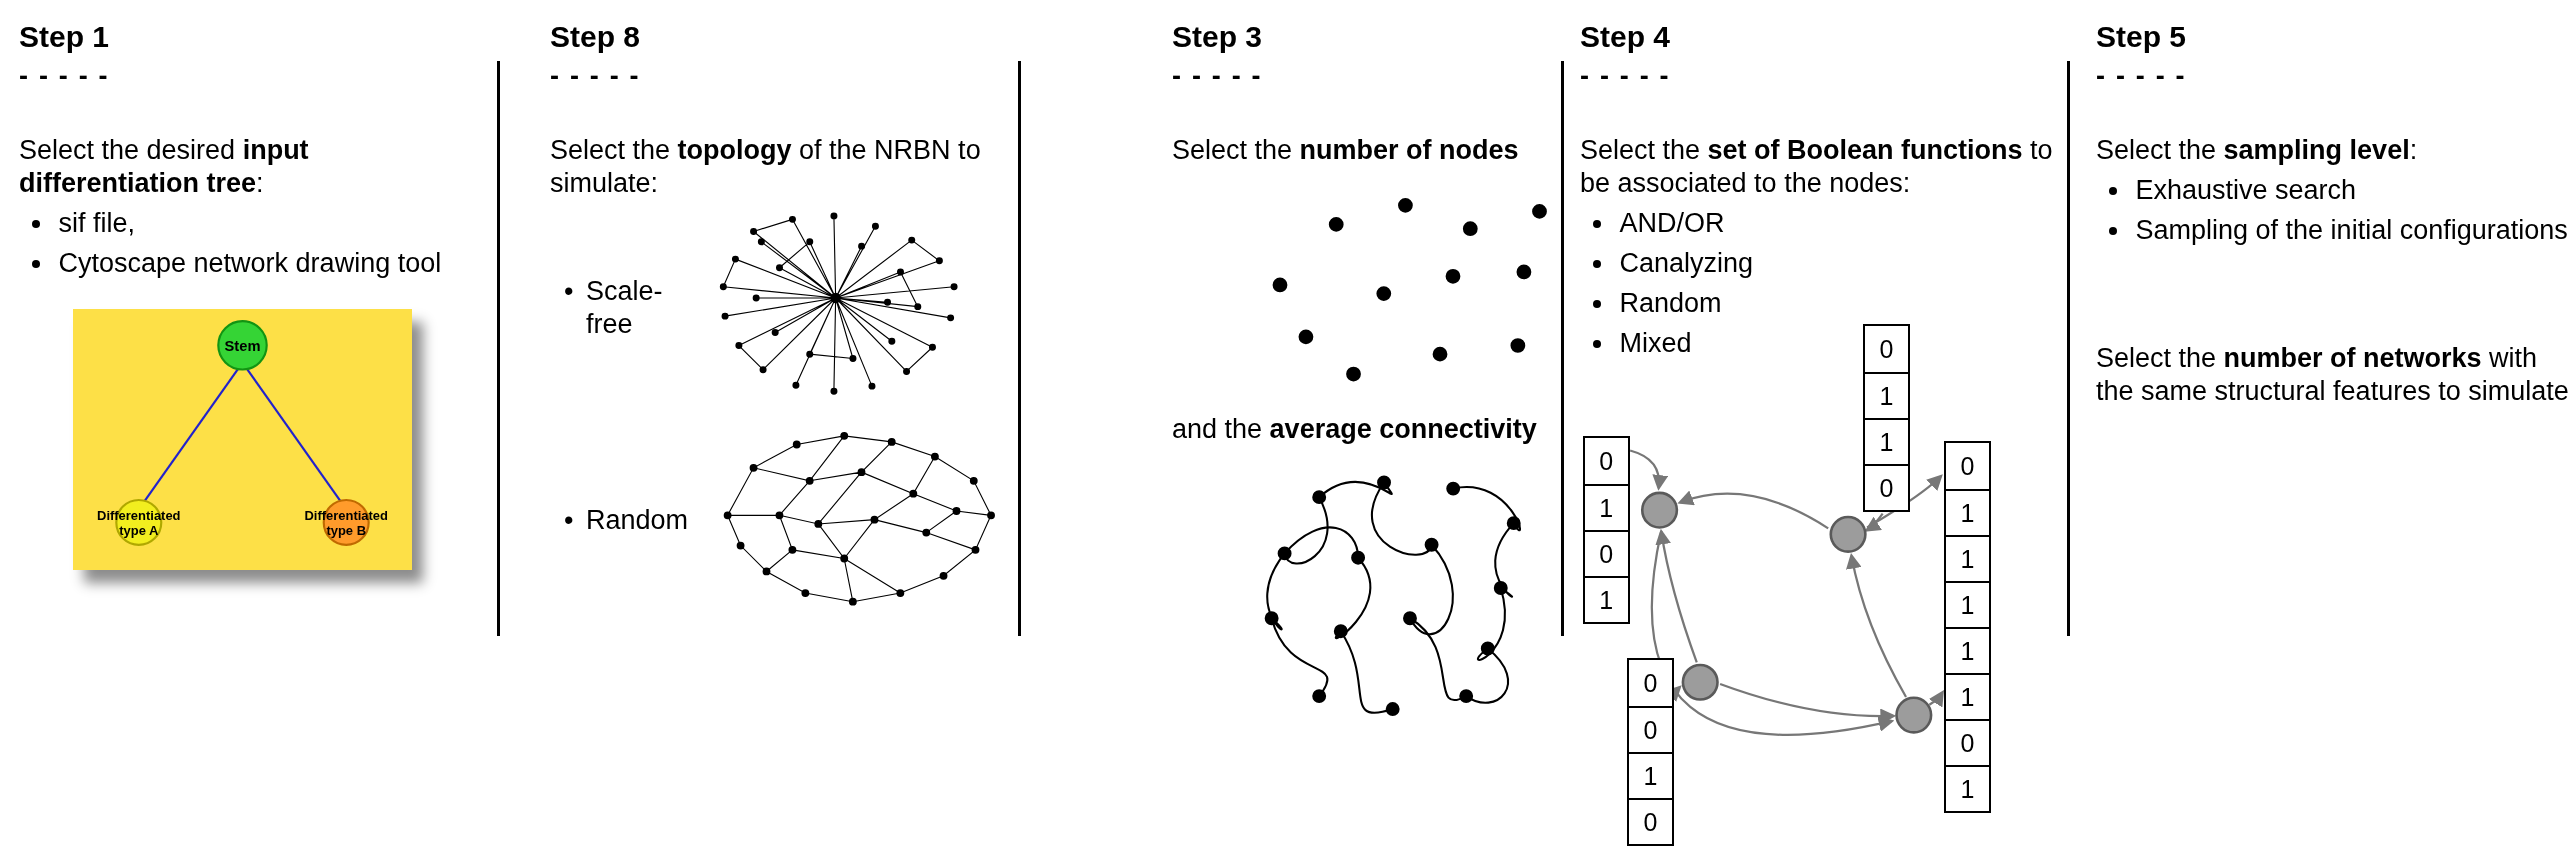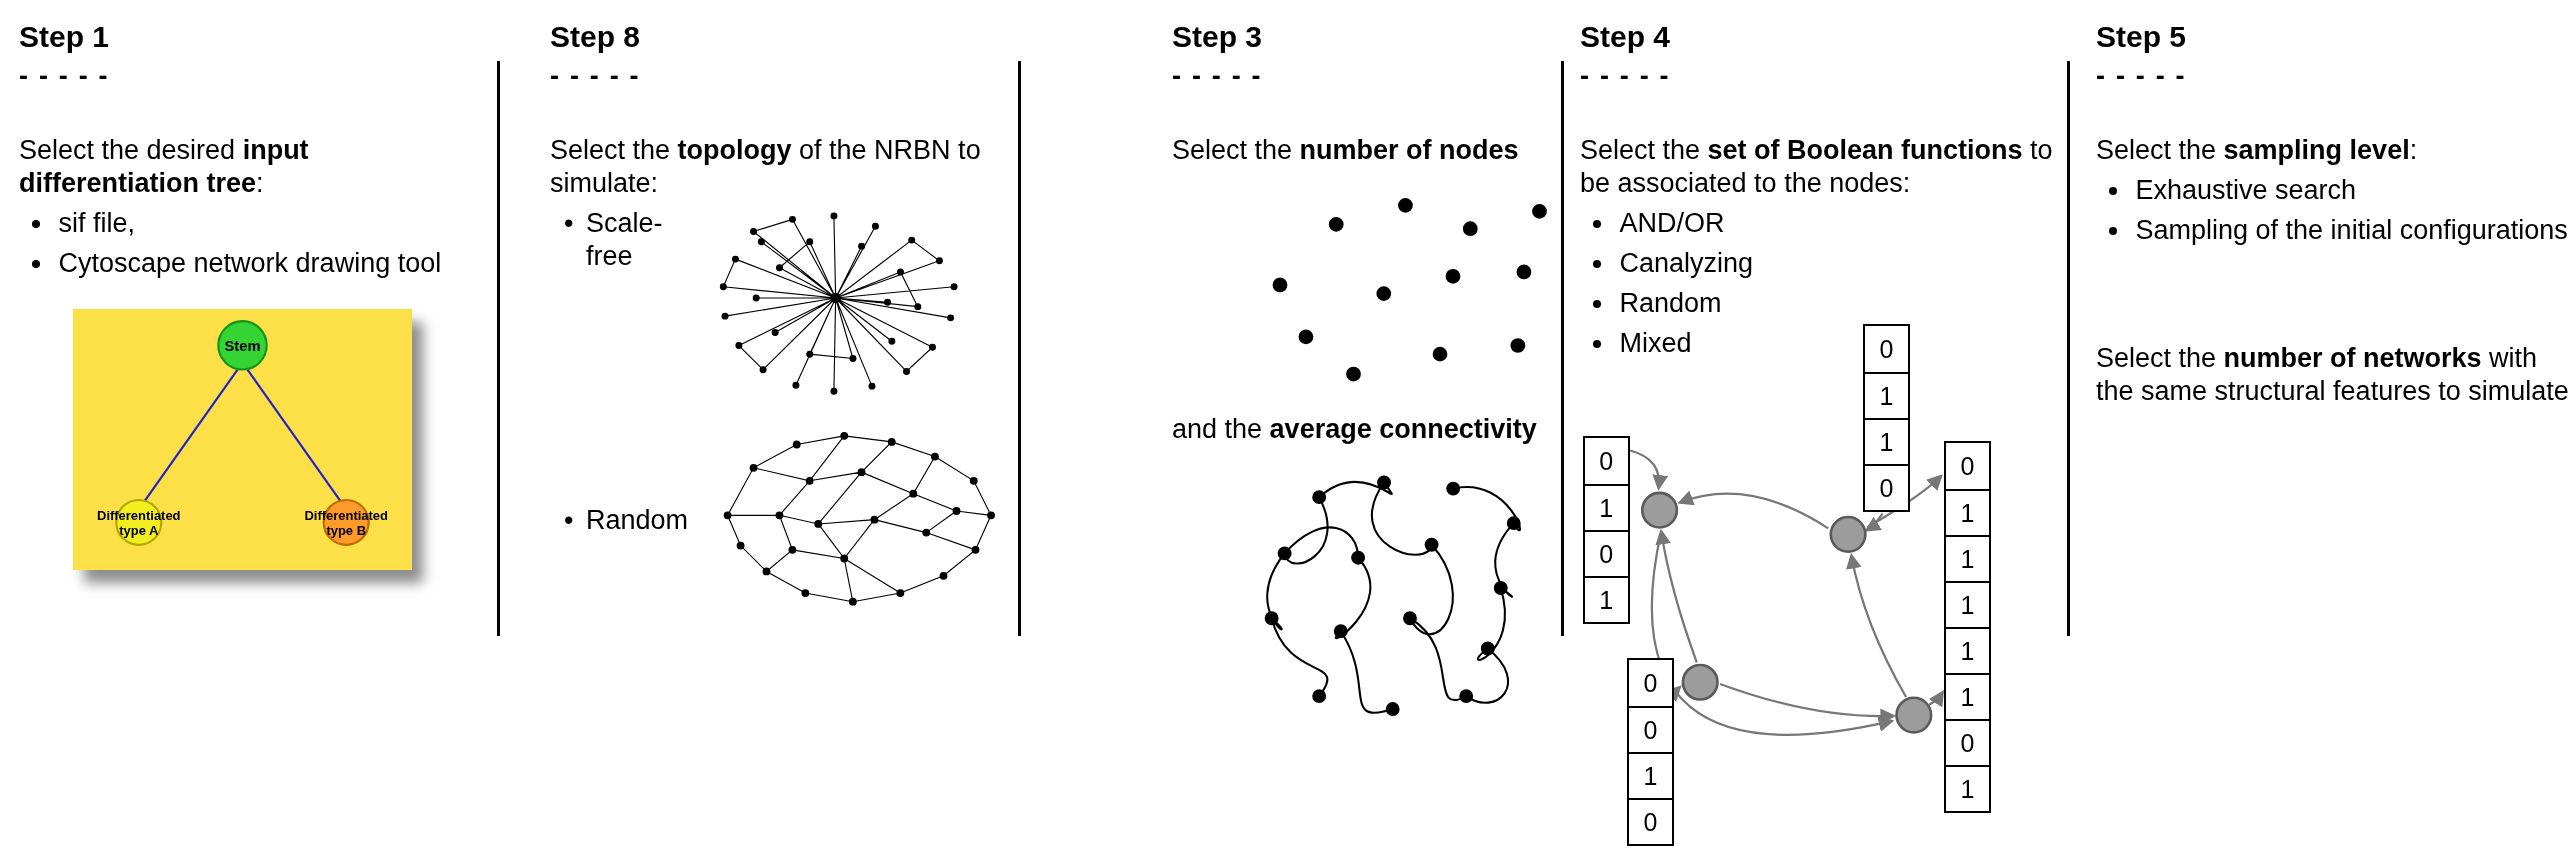--- a/index.html
+++ b/index.html
@@ -26,21 +26,21 @@
 
   ul.blt { font-size: 27px; line-height: 33px; list-style: disc outside; padding-left: 36px; margin: 3.5px 0 0 0; }
   ul.blt li { margin-bottom: 7px; padding-left: 3.5px; }
 
   
   .tree-box { position: relative; width: 339px; height: 261px; margin: 29px 0 0 54px;
     background: #fde047; box-shadow: 11.2px 13px 12px rgba(0,0,0,0.45); }
   .tree-box svg { display: block; }
 
   
-  .topo-row { display: flex; align-items: flex-start; margin-top: 3.5px; }
+  .topo-row { display: flex; align-items: center; margin-top: 3.5px; }
   .topo-row.center { align-items: center; }
   .topo-label { font-size: 27px; line-height: 33px; width: 156px; flex: 0 0 auto;
     padding-left: 36px; position: relative; }
   .topo-label::before { content: "•"; position: absolute; left: 14px; }
 
   
   .dots-wrap   { margin: 21px 0 15.6px 82px; }
   .tangle-wrap { margin: 12px 0 0 65px; }
 
   

